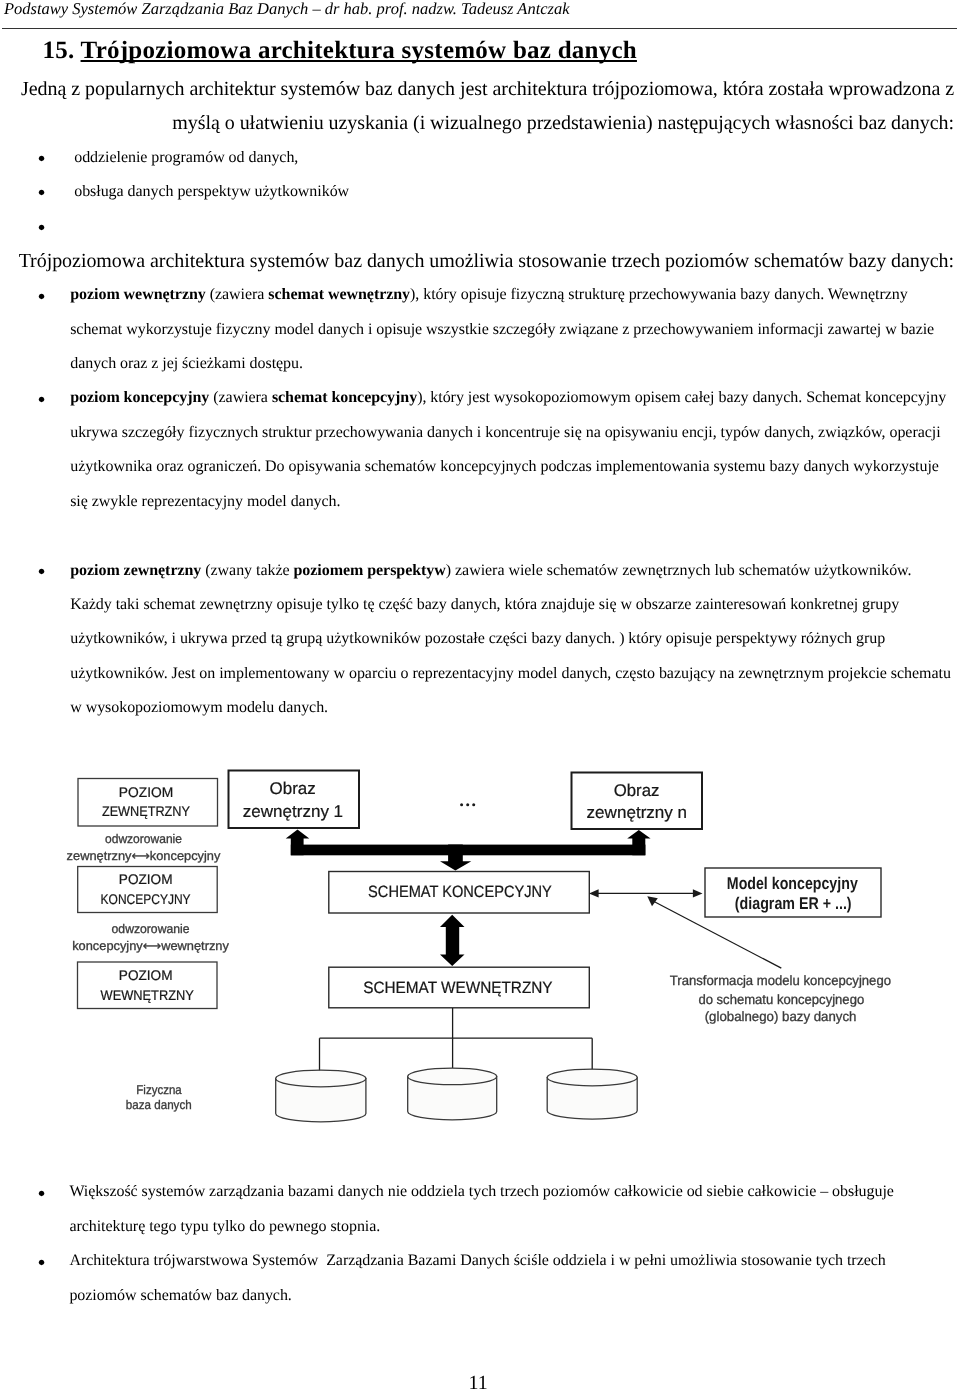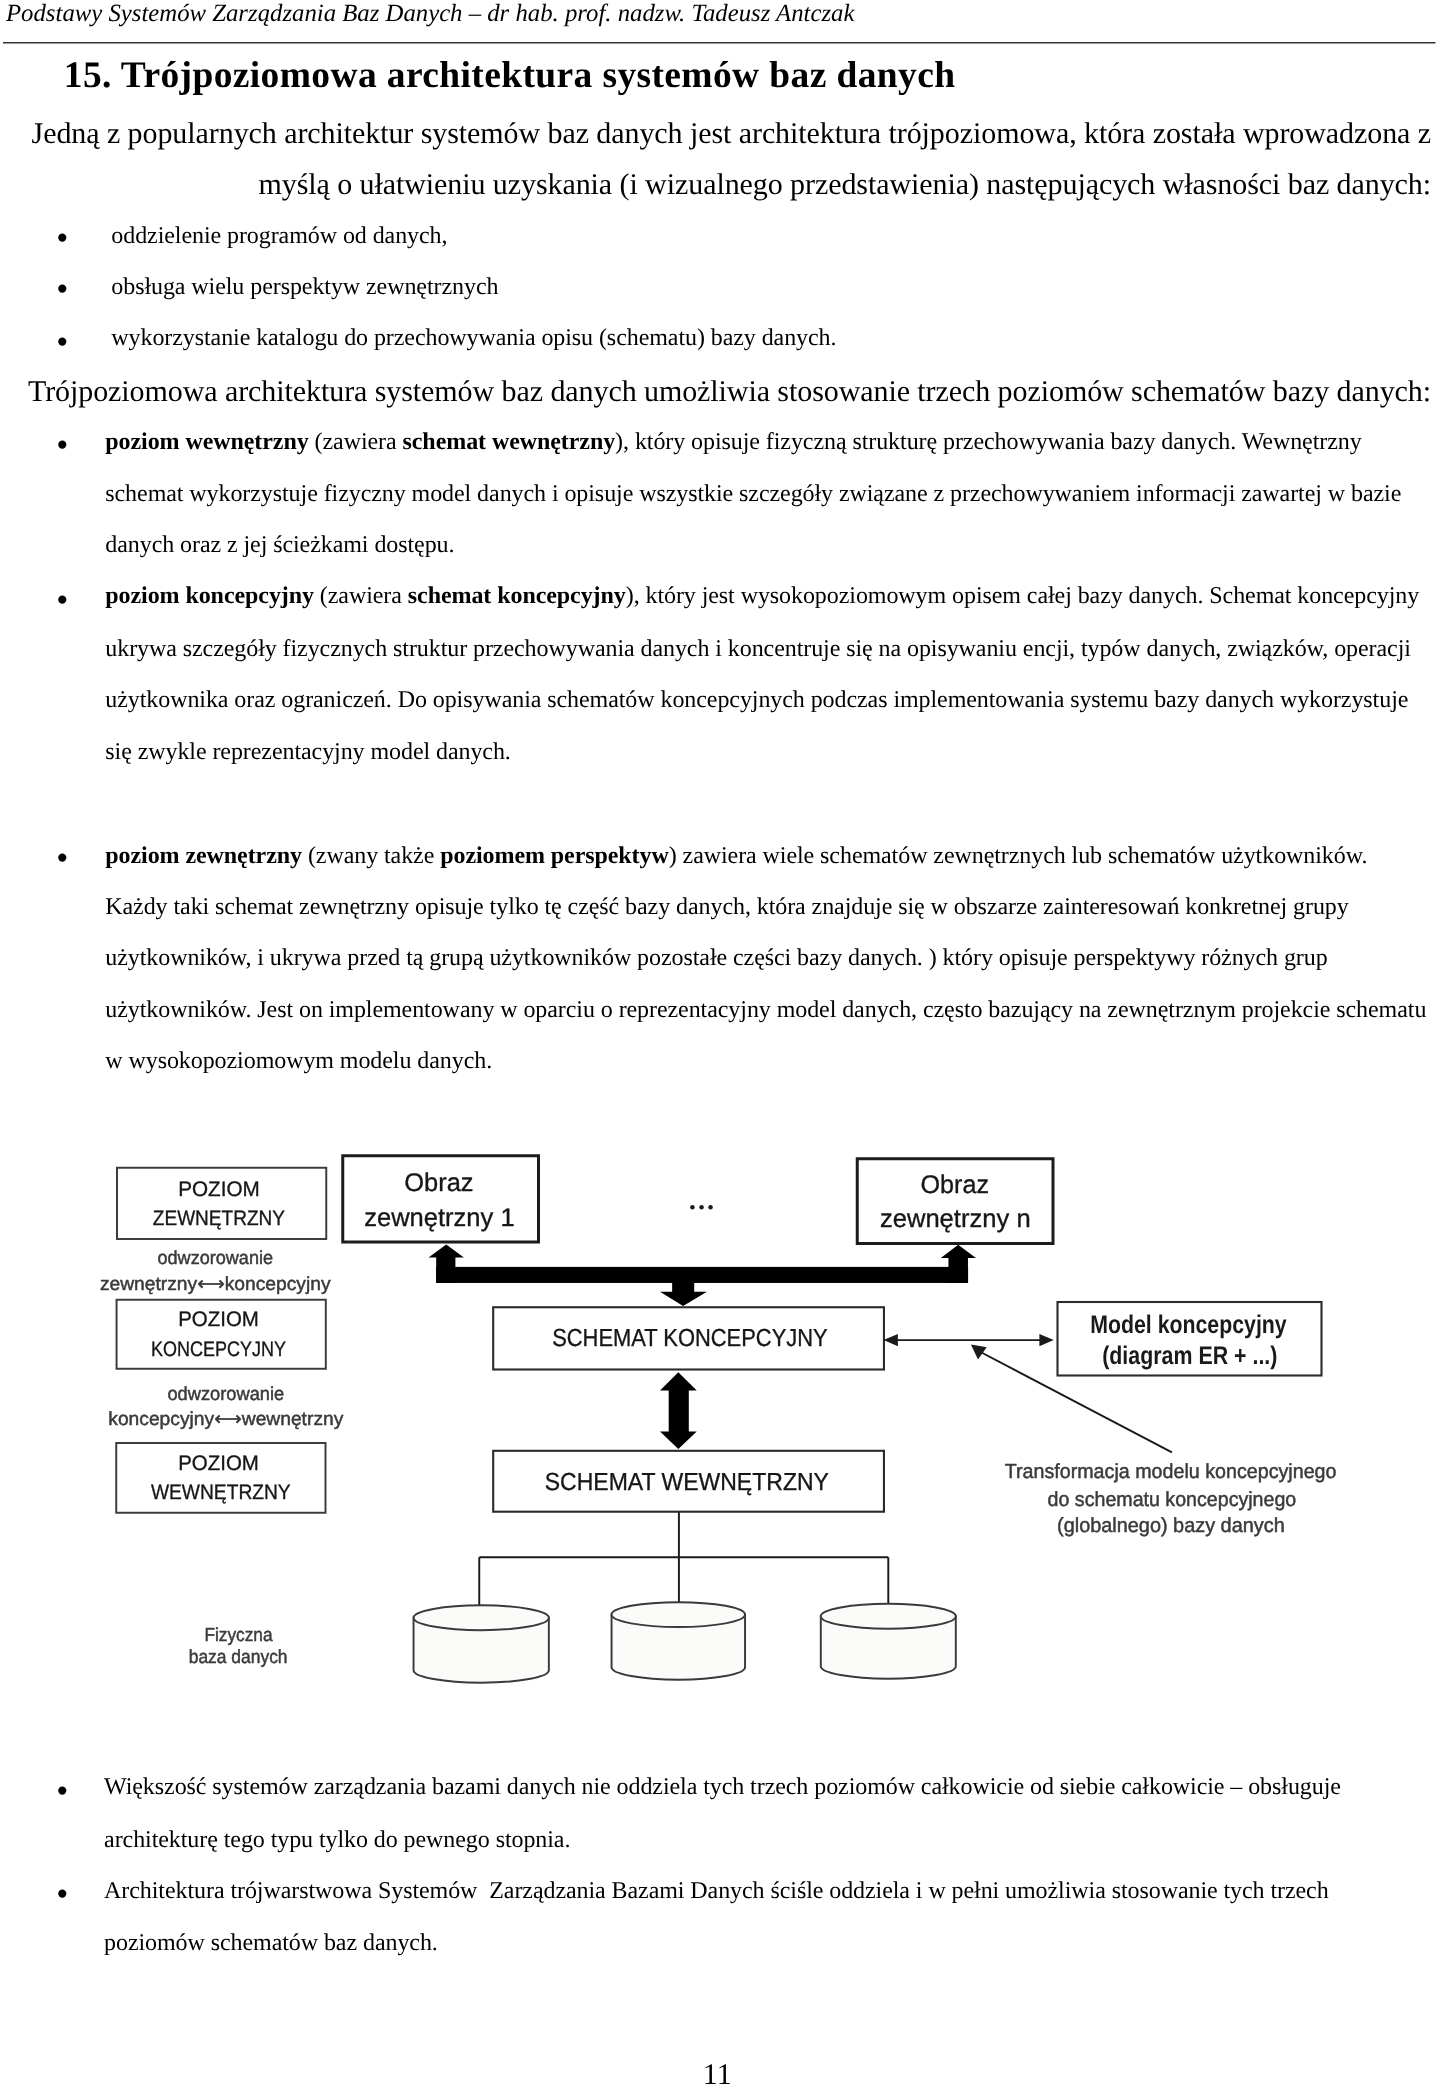--- a/index.html
+++ b/index.html
@@ -10,21 +10,21 @@
   .page{position:absolute;left:0;top:0;width:960px;height:1391px;}
 
   .running-header{position:absolute;left:4px;top:-1px;font-style:italic;
        font-size:16.5px;line-height:20px;white-space:nowrap;}
   .header-rule{position:absolute;left:2px;top:27.5px;width:955px;height:1.3px;
        background:#333333;}
 
   .section-title{position:absolute;left:42.5px;top:36px;margin:0;
        font-size:25px;font-weight:bold;line-height:30px;white-space:nowrap;
        letter-spacing:0.25px;}
-  .section-title .u{text-underline-offset:1.5px;
+  .section-title .u{text-decoration:underline;text-underline-offset:1.5px;
        text-decoration-thickness:1.9px;text-decoration-skip-ink:none;}
 
   .para{position:absolute;margin:0;font-size:20px;line-height:34.42px;text-align:right;letter-spacing:-0.05px;}
 
   .bullet-dot{position:absolute;font-size:23px;line-height:34.42px;}
   .bullet-text{position:absolute;font-size:16px;line-height:34.42px;text-align:left;letter-spacing:-0.05px;white-space:pre-wrap;}
 
   .figure{position:absolute;left:0;top:0;width:960px;height:1391px;
        pointer-events:none;}
   .figure svg{display:block;}
@@ -47,23 +47,22 @@
   <div class="header-rule"></div>
 
   <h1 class="section-title"><span>15.</span>
     <span class="u">Trójpoziomowa architektura systemów baz danych</span></h1>
 
   <p class="para" style="left:4px;top:71.65px;width:950px;">Jedną z popularnych architektur systemów baz danych jest architektura trójpoziomowa, która została wprowadzona z myślą o ułatwieniu uzyskania (i wizualnego przedstawienia) następujących własności baz danych:</p>
 
   <div class="bullet-dot" style="left:37.5px;top:142.00px;">•</div>
   <div class="bullet-text" style="left:74.2px;top:140.5px;width:874px;">oddzielenie programów od danych,</div>
   <div class="bullet-dot" style="left:37.5px;top:176.40px;">•</div>
-  <div class="bullet-text" style="left:74.2px;top:174.9px;width:874px;">obsługa wielu perspektyw zewnętrznych</div>
+  <div class="bullet-text" style="left:74.2px;top:174.9px;width:874px;">obsługa danych perspektyw użytkowników</div>
   <div class="bullet-dot" style="left:37.5px;top:210.80px;">•</div>
-  <div class="bullet-text" style="left:74.2px;top:209.3px;width:874px;">wykorzystanie katalogu do przechowywania opisu (schematu) bazy danych.</div>
 
   <p class="para" style="left:4px;top:243.75px;width:950px;">Trójpoziomowa architektura systemów baz danych umożliwia stosowanie trzech poziomów schematów bazy danych:</p>
 
   <div class="bullet-dot" style="left:37.5px;top:279.65px;">•</div>
   <div class="bullet-text" id="lvl0" style="left:70.2px;top:278.15px;width:883px;"><span style="font-weight: bold;">poziom wewnętrzny</span><span> (zawiera </span><span style="font-weight: bold;">schemat wewnętrzny</span><span>), który opisuje fizyczną strukturę przechowywania bazy danych. Wewnętrzny schemat wykorzystuje fizyczny model danych i opisuje wszystkie szczegóły związane z przechowywaniem informacji zawartej w bazie danych oraz z jej ścieżkami dostępu.</span></div>
 
   <div class="bullet-dot" style="left:37.5px;top:382.95px;">•</div>
   <div class="bullet-text" id="lvl1" style="left:70.2px;top:381.45px;width:883px;"><span style="font-weight: bold;">poziom koncepcyjny</span><span> (zawiera </span><span style="font-weight: bold;">schemat koncepcyjny</span><span>), który jest wysokopoziomowym opisem całej bazy danych. Schemat koncepcyjny ukrywa szczegóły fizycznych struktur przechowywania danych i koncentruje się na opisywaniu encji, typów danych, związków, operacji użytkownika oraz ograniczeń. Do opisywania schematów koncepcyjnych podczas implementowania systemu bazy danych wykorzystuje się zwykle reprezentacyjny model danych.</span></div>
 
   <div class="bullet-dot" style="left:37.5px;top:555.05px;">•</div>

